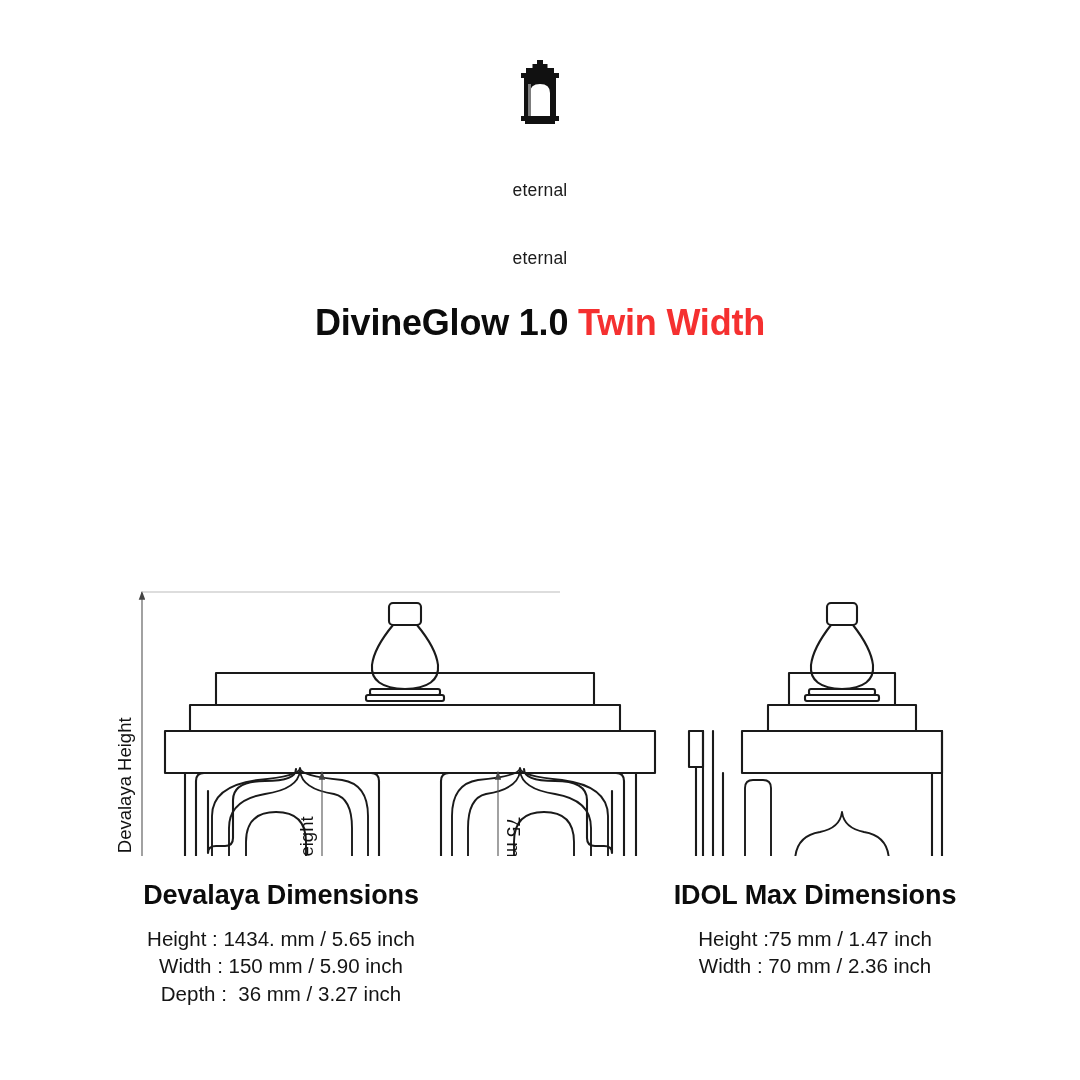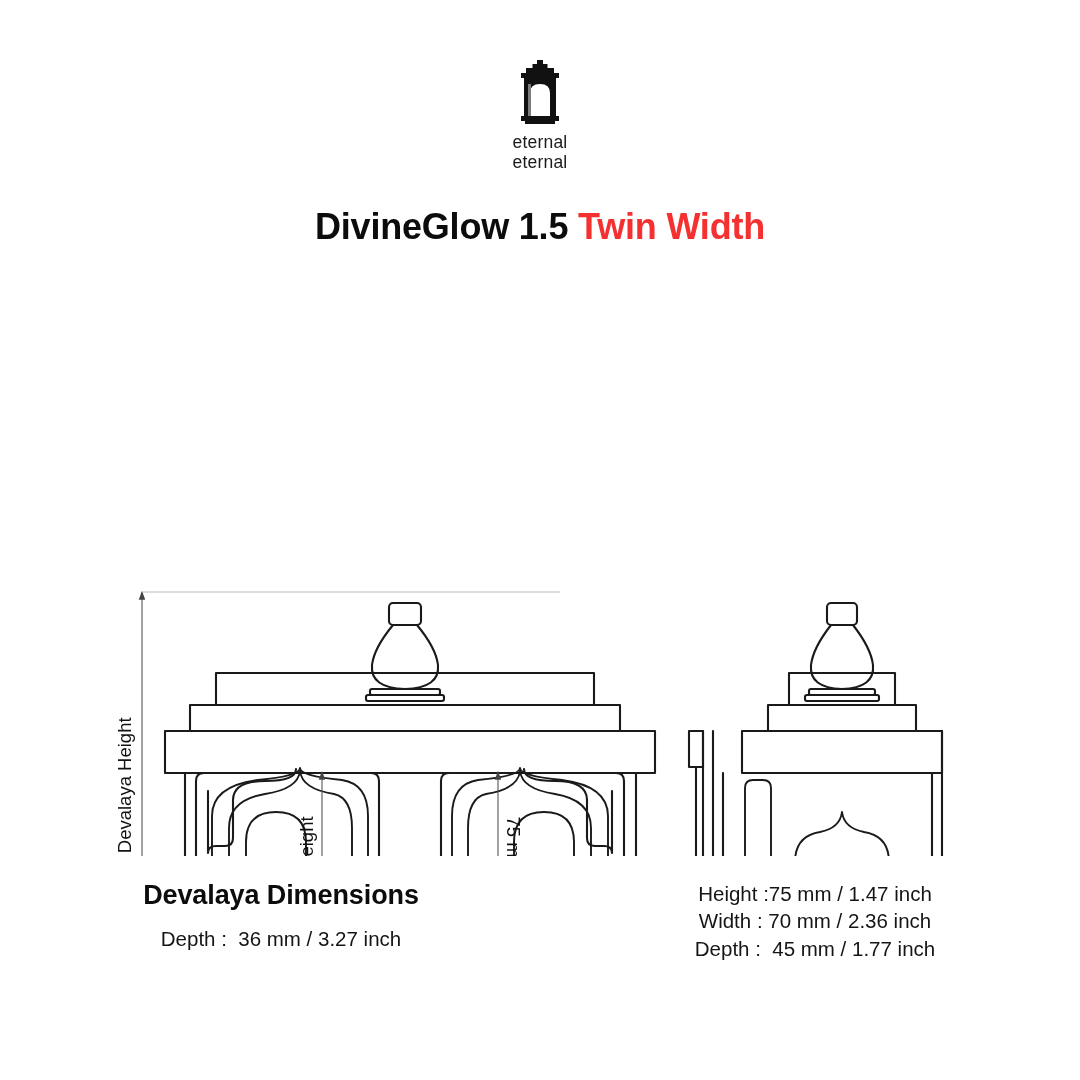--- a/index.html
+++ b/index.html
@@ -37,21 +37,21 @@
   }
   .logo-words {
     margin-top: 7px;
     text-align: center;
     line-height: 1.12;
     font-size: 17.5px;
     font-weight: 400;
     letter-spacing: 0.2px;
     color: #1b1b1b;
   }
-  .logo-words span { display: block; }
+  .logo-words span { display: block; margin-top: 48px; }
 
   .title {
     margin-top: 34px;
     font-size: 36px;
     font-weight: 700;
     letter-spacing: -0.2px;
     text-align: center;
     color: #0c0c0c;
     white-space: nowrap;
   }
@@ -119,21 +119,21 @@
       <rect x="9" y="56" width="38" height="5" fill="#111"></rect>
       <rect x="13" y="61" width="30" height="3" fill="#111"></rect>
     </svg>
     <div class="logo-words">
       <span>eternal</span>
       <span>eternal</span>
     </div>
   </div>
 
   <div class="title">
-    <span>DivineGlow 1.5</span>
+    <span>DivineGlow 1.0</span>
     <span class="accent">Twin Width</span>
   </div>
 
 </div>
 
 <div class="drawing">
 <svg width="1080" height="580" viewBox="0 0 1080 580">
   <defs>
     <marker id="arrS" markerWidth="9" markerHeight="9" refX="8" refY="3" orient="auto">
       <path d="M0,0 L8,3 L0,6 Z" fill="#444"></path>
@@ -295,22 +295,24 @@
 
     <text x="839" y="812" font-size="18.5" text-anchor="middle">83 mm Devalaya Depth</text>
   </g>
 </svg>
 </div>
 
 <div class="specs">
 
   <div class="spec-col left">
     <div class="spec-heading">Devalaya Dimensions</div>
+    <div class="spec-line">Height : 1434. mm / 5.65 inch</div>
+    <div class="spec-line">Width : 150 mm / 5.90 inch</div>
     <div class="spec-line">Depth :  36 mm / 3.27 inch</div>
   </div>
 
   <div class="spec-col right">
+    <div class="spec-heading">IDOL Max Dimensions</div>
     <div class="spec-line">Height :75 mm / 1.47 inch</div>
     <div class="spec-line">Width : 70 mm / 2.36 inch</div>
-    <div class="spec-line">Depth :  45 mm / 1.77 inch</div>
   </div>
 
 </div>
 
 </body></html>

